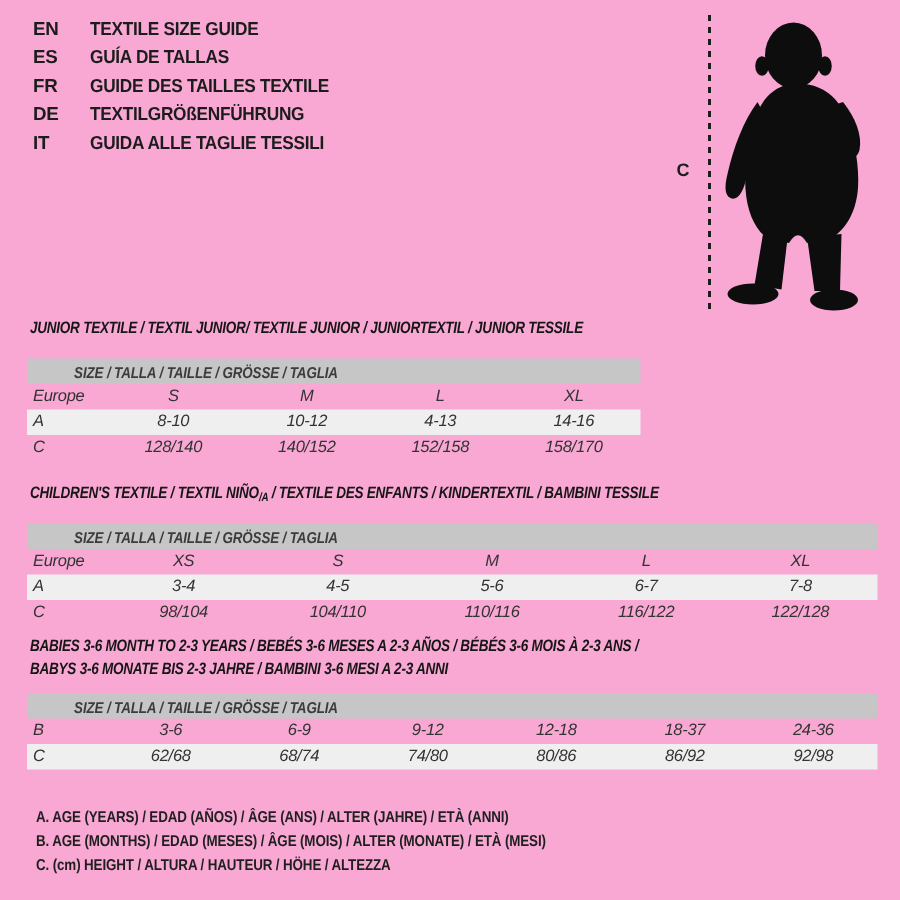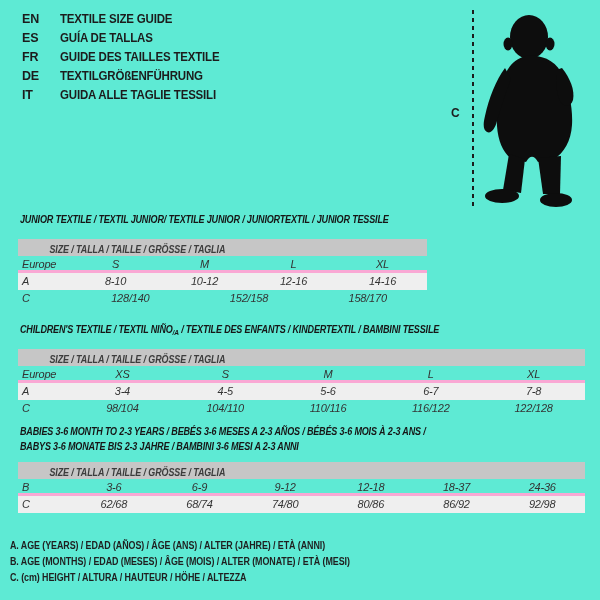--- a/index.html
+++ b/index.html
@@ -1,16 +1,16 @@
 <!DOCTYPE html>
 <html><head>
 <meta charset="utf-8">
 <style>
   html,body{margin:0;padding:0;background:#fff;}
-  .page{position:relative;width:600px;height:600px;background:#5eead4;overflow:hidden;
+  .page{position:relative;width:600px;height:600px;background:#f9a8d4;overflow:hidden;
         font-family:"Liberation Sans",sans-serif;color:#2e2e2e;}
 
   
   .langs{position:absolute;left:22px;top:10px;}
   .lang-row{display:flex;height:19px;line-height:19px;}
   .lang-code{width:38px;font-weight:700;font-size:12.5px;color:#1c1c1c;letter-spacing:-0.2px;}
   .lang-label{font-weight:700;font-size:12.5px;color:#1c1c1c;white-space:nowrap;
               letter-spacing:-0.2px;transform:scaleX(0.92);transform-origin:0 50%;}
 
   
@@ -34,21 +34,21 @@
                  white-space:nowrap;letter-spacing:-0.1px;padding-left:4px;
                  transform:scaleX(0.85);transform-origin:0 50%;}
   .tbl-row{display:flex;height:17px;line-height:17px;font-size:11px;color:#333;
            letter-spacing:-0.2px;box-sizing:border-box;}
   .tbl-row .label{width:53px;padding-left:4px;box-sizing:border-box;text-align:left;}
   .tbl-row .cell{flex:1;text-align:center;}
   .sep{border-bottom:3px solid #f9a8d4;}
   .shade{background:#efefef;}
 
   
-  .footnotes{position:absolute;left:10px;top:537px;}
+  .footnotes{position:absolute;left:24px;top:537px;}
   .footnote{height:16px;line-height:16px;font-weight:700;font-size:10.5px;color:#1f1f1f;
             white-space:nowrap;letter-spacing:-0.1px;transform:scaleX(0.85);transform-origin:0 50%;}
 </style>
 </head>
 <body>
 
 <div class="page">
 
   <div class="langs">
     <div class="lang-row">
@@ -102,26 +102,27 @@
       <span class="label">Europe</span>
       <span class="cell">S</span>
       <span class="cell">M</span>
       <span class="cell">L</span>
       <span class="cell">XL</span>
     </div>
     <div class="tbl-row shade">
       <span class="label">A</span>
       <span class="cell">8-10</span>
       <span class="cell">10-12</span>
-      <span class="cell">12-16</span>
+      <span class="cell">4-13</span>
       <span class="cell">14-16</span>
     </div>
     <div class="tbl-row">
       <span class="label">C</span>
       <span class="cell">128/140</span>
+      <span class="cell">140/152</span>
       <span class="cell">152/158</span>
       <span class="cell">158/170</span>
     </div>
   </section>
 
   <section class="tbl t2">
     <div class="tbl-title"><span>CHILDREN'S TEXTILE / TEXTIL NIÑO</span><span class="sub">/A</span><span> / TEXTILE DES ENFANTS / KINDERTEXTIL / BAMBINI TESSILE</span></div>
     <div class="tbl-head">
       <span>SIZE / TALLA / TAILLE / GRÖSSE / TAGLIA</span>
     </div>

